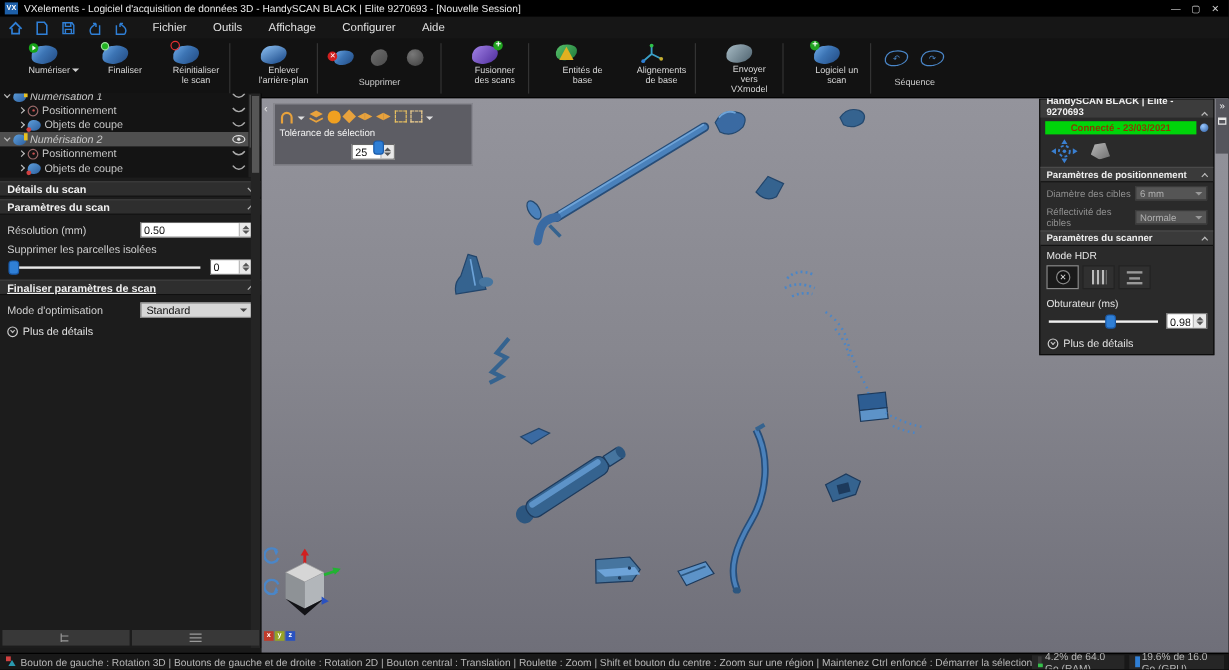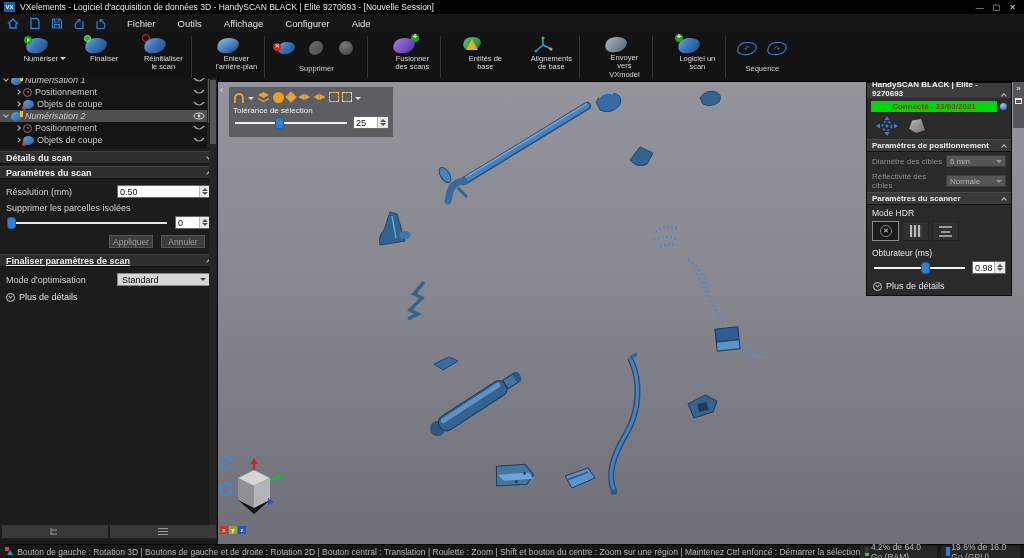--- a/index.html
+++ b/index.html
@@ -124,21 +124,21 @@
 
   
   .seltool { position:absolute; left:10px; top:4px; width:166px; height:52px; background:#5d5d64;
              border:1px solid #8f8f96; padding:2px 4px; }
   .selicons { display:flex; align-items:center; gap:3px; height:16px; }
   .oicn { color:#e8a23c; font-size:9px; line-height:1; display:flex; align-items:center; }
   .ocircle { width:11px; height:11px; border-radius:50%; background:#f0a020; }
   .odiamond { width:8px; height:8px; background:#e8a23c; transform:rotate(45deg); }
   .dashsq { width:10px; height:10px; border:1px dashed #e8c060; }
   .tol-label { font-size:8px; color:#f2f2f2; margin-top:1px; }
-  .tolrow { display:flex; align-items:flex-start; gap:4px; margin-top:1px; }
+  .tolrow { display:flex; align-items:center; gap:4px; margin-top:1px;flex-direction:column; }
   .tolrow .slider { height:12px; }
   .tolrow .slider .track { background:#f0f0f0; }
   .tolrow .thumb { left:36%; }
 
   
   .navcube { position:absolute; left:4px; bottom:24px; }
   .rotarrows { position:absolute; left:2px; bottom:48px; display:flex; flex-direction:column; gap:12px; }
   .xyz { position:absolute; left:2px; bottom:10px; display:flex; gap:1px; }
   .xyz span { width:8px; height:8px; font-size:6px; font-weight:bold; color:#fff; display:flex; align-items:center; justify-content:center; }
   .ax { background:#c03a2a; } .ay { background:#96a326; } .az { background:#2a52c0; }
@@ -450,24 +450,20 @@
           <span class="thumb" style="left:1px;"></span>
       </span>
       <span class="spinbox w36" style="margin-left:6px;">
         <input readonly="" value="0" style="">
         <span class="spin">
             <i class="up"></i>
             <i class="dn"></i>
           </span>
       </span>
     </div>
-    <div class="btnrow">
-      <div class="gbtn">Appliquer</div>
-      <div class="gbtn">Annuler</div>
-    </div>
 
     <div class="shead" style="margin-top:2px;text-decoration:underline;">
       <span>Finaliser paramètres de scan</span>
         <i class="chev up"></i>
     </div>
     <div class="srow" style="margin-top:3px;">
       <span class="flabel">Mode d'optimisation</span>
       <span class="ddl">
         <span>Standard</span>
           <i class="dd"></i>

